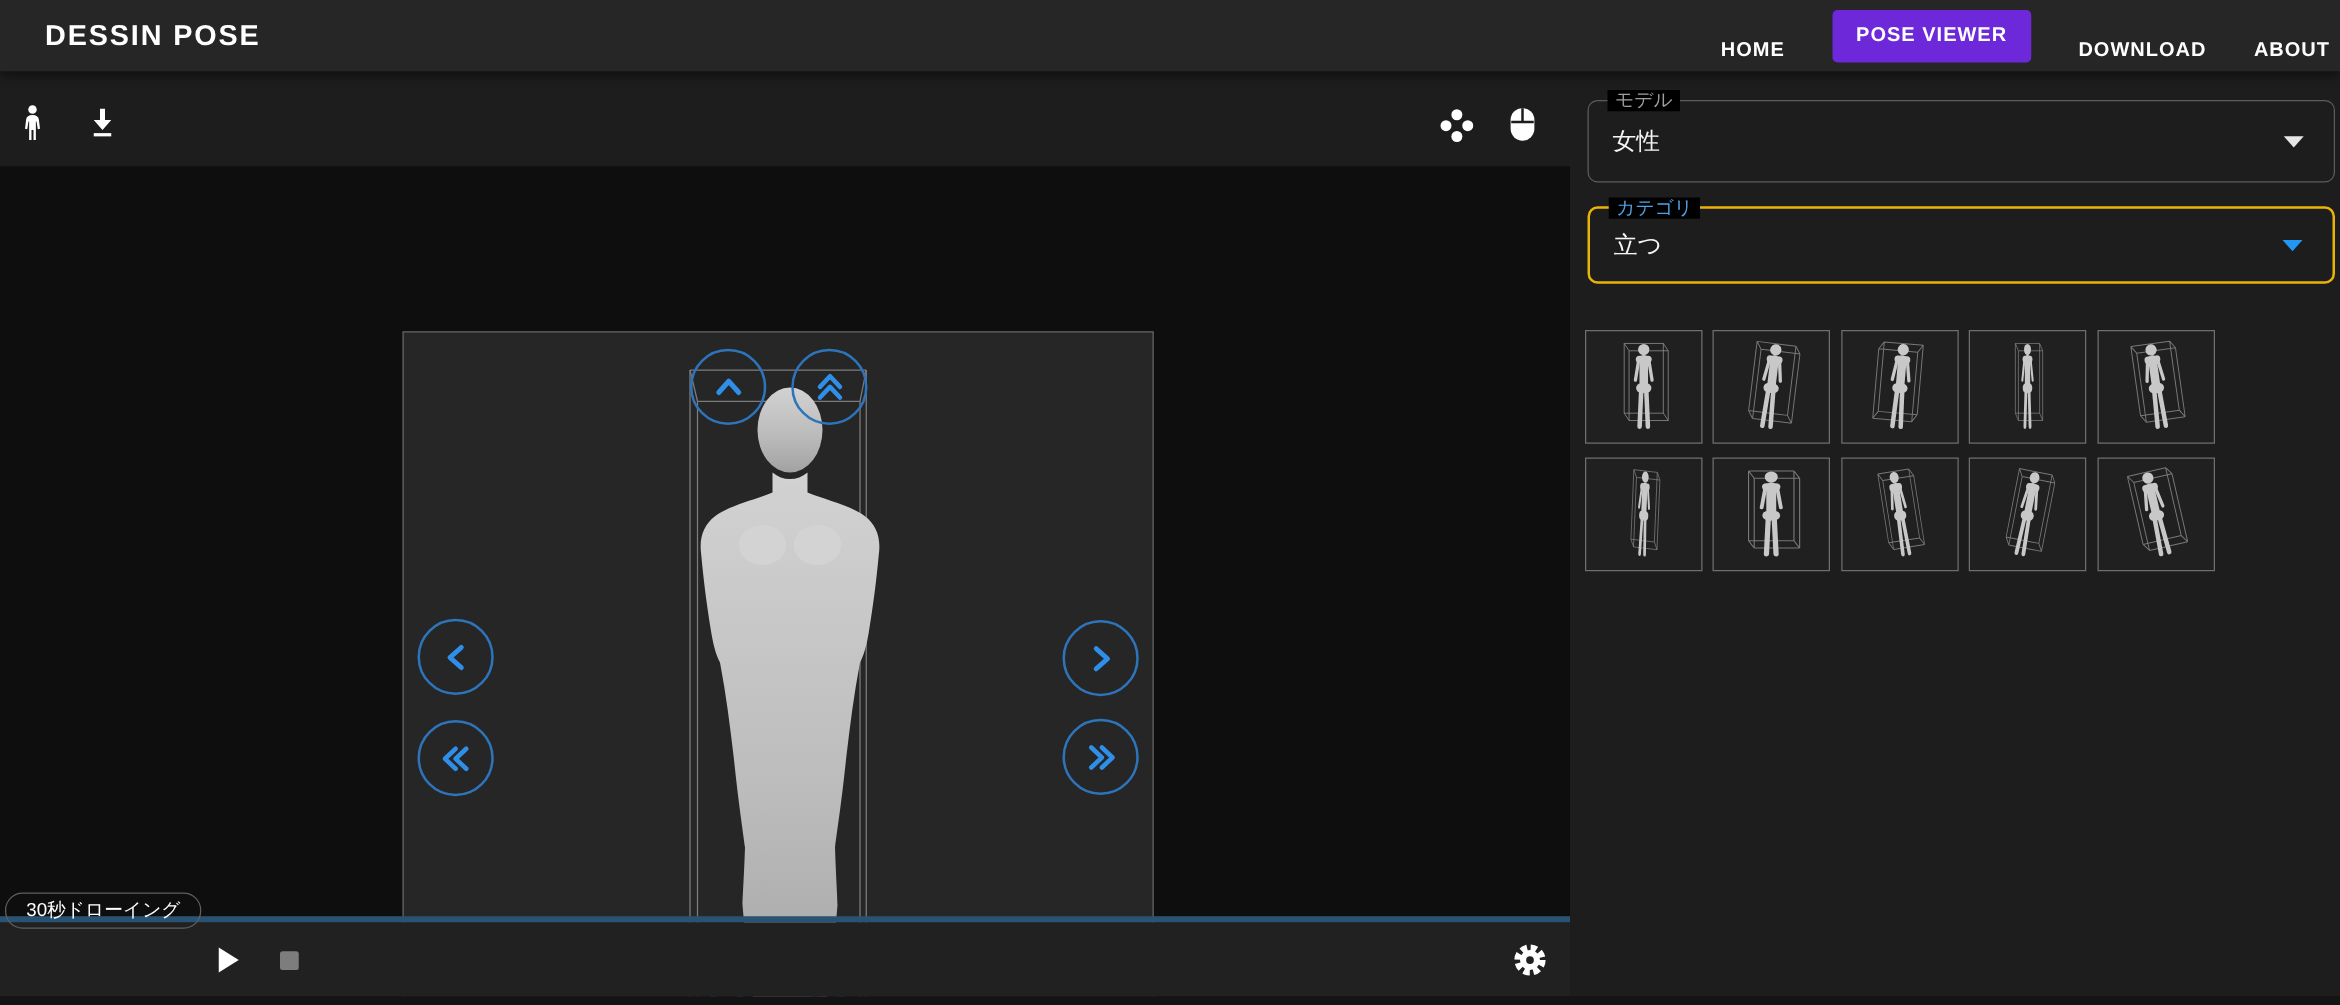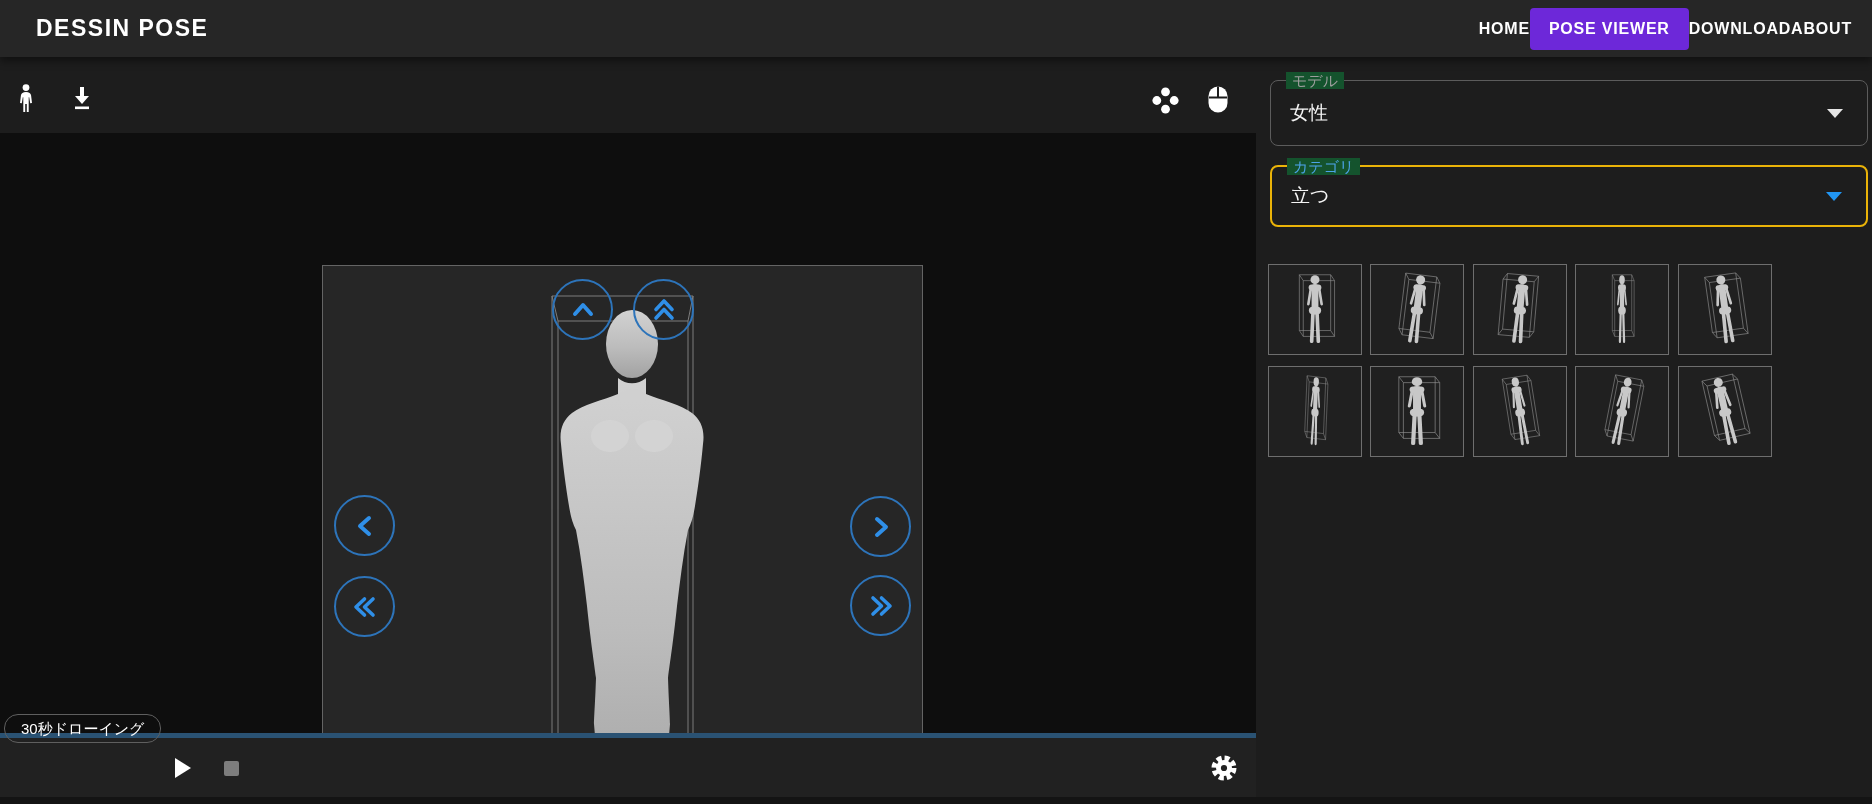--- a/index.html
+++ b/index.html
@@ -3,21 +3,21 @@
 <meta charset="utf-8">
 <style>
   html,body{margin:0;padding:0;background:#111;}
   #app{position:relative;width:1872px;height:804px;overflow:hidden;
        background:#1d1d1d;font-family:"Liberation Sans",sans-serif;color:#fff;}
 
   
   .navbar{position:absolute;left:0;top:0;width:1872px;height:57px;background:#262626;
           display:flex;align-items:center;box-shadow:0 4px 8px rgba(0,0,0,.45);z-index:30;}
   .brand{margin-left:36px;font-size:23px;font-weight:bold;letter-spacing:1.5px;}
-  .nav-right{margin-left:auto;margin-right:20px;display:flex;align-items:center;}
+  .nav-right{margin-left:auto;margin-right:8px;display:flex;align-items:flex-end;gap:38px;}
   .nav-link{font-size:16px;font-weight:bold;letter-spacing:.8px;color:#fff;cursor:pointer;white-space:nowrap;}
   .nav-chip{background:#6d28d9;border-radius:4px;padding:12px 19px;}
   .lang-btn{border:1px solid #9a9a9a;border-radius:4px;padding:10px 16px;font-size:15px;
             font-weight:bold;letter-spacing:.6px;white-space:nowrap;cursor:pointer;}
 
   
   .tool-icon{position:absolute;cursor:pointer;}
 
   
   .viewer{position:absolute;left:0;top:133px;width:1256px;height:600px;background:#0e0e0e;}
@@ -28,21 +28,21 @@
 
   .ctl{position:absolute;width:61px;height:61px;border:2px solid #2d74ba;border-radius:50%;
        box-sizing:border-box;display:flex;align-items:center;justify-content:center;cursor:pointer;}
   .ctl svg{display:block;}
   .rot-up{transform:rotate(-90deg);} .rot-left{transform:rotate(180deg);}
 
   
   .fieldbox{position:absolute;left:1270px;width:598px;box-sizing:border-box;border-radius:8px;cursor:pointer;}
   .model-box{top:80px;height:66px;border:1px solid #5c5c5c;}
   .category-box{top:165px;height:62px;border:2px solid #eab308;}
-  .fieldbox .flabel{position:absolute;top:-9px;left:15px;background:#14532d;padding:0 6px;font-size:15px;line-height:17px;}
+  .fieldbox .flabel{position:absolute;top:-9px;left:15px;background:#000000;padding:0 6px;font-size:15px;line-height:17px;}
   .model-box .flabel{color:#9e9e9e;}
   .category-box .flabel{color:#4da3e8;}
   .fieldbox .fvalue{position:absolute;left:19px;top:0;bottom:0;display:flex;align-items:center;
                     font-size:19px;color:#f5f5f5;}
   .fieldbox .arrow{position:absolute;right:24px;top:50%;margin-top:-4px;width:0;height:0;
                    border-left:8px solid transparent;border-right:8px solid transparent;}
   .model-box .arrow{border-top:9px solid #e6e6e6;}
   .category-box .arrow{border-top:9px solid #2196f3;}
 
   

